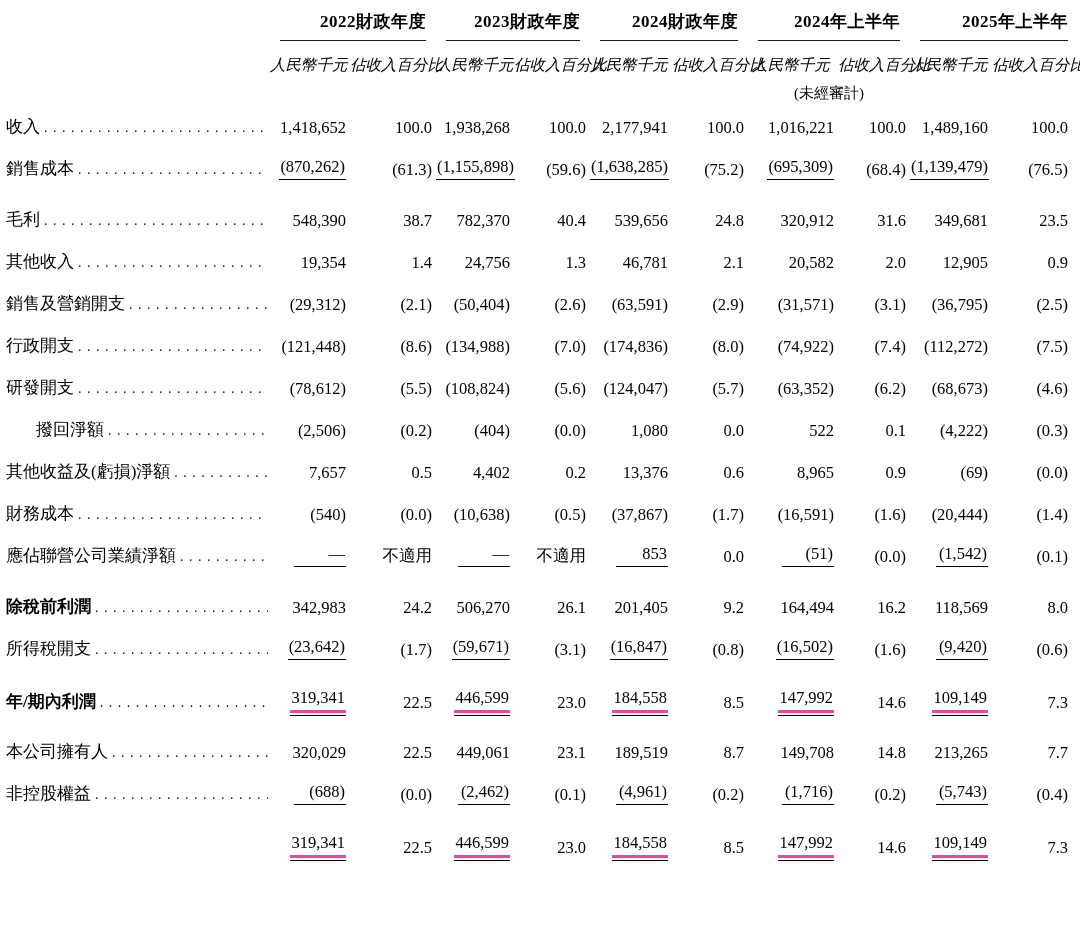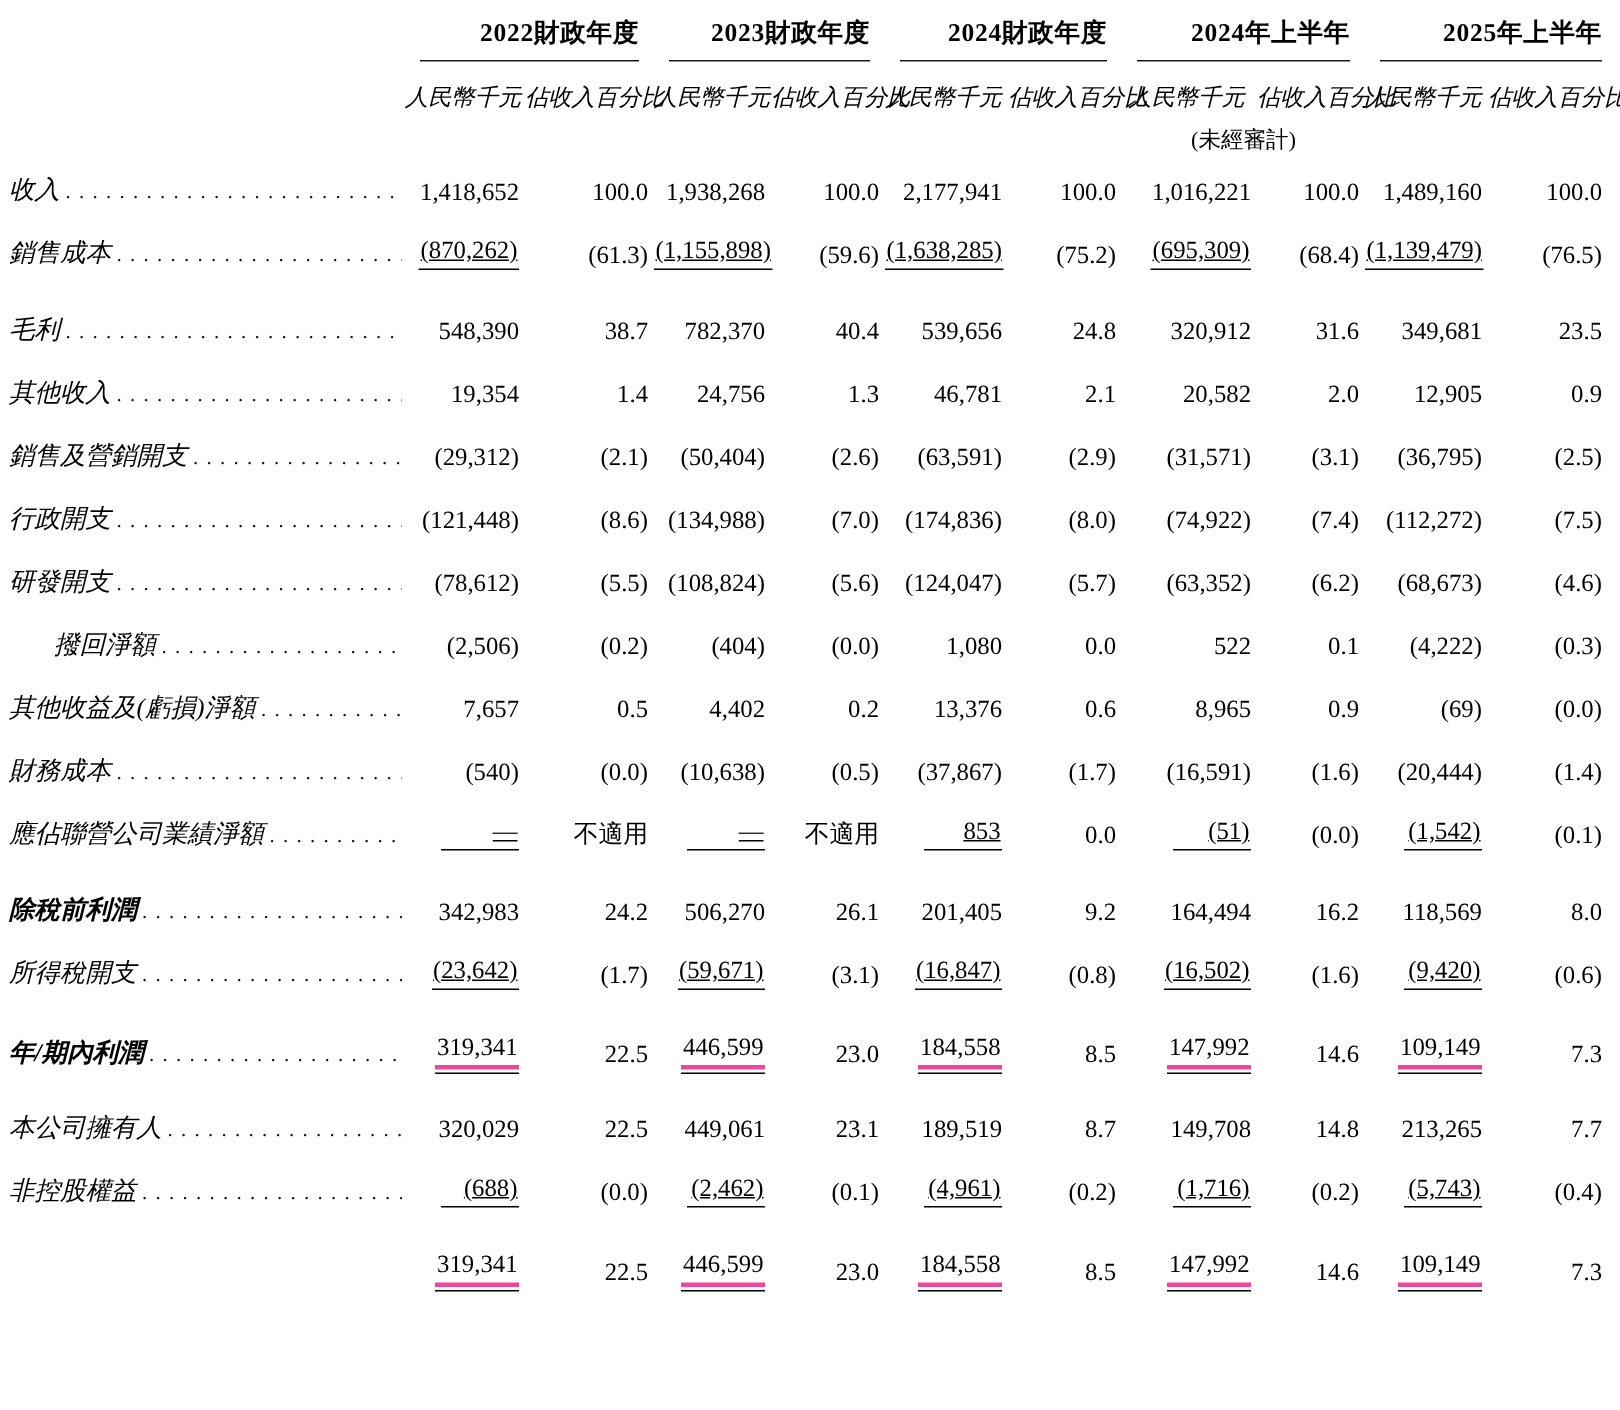--- a/index.html
+++ b/index.html
@@ -14,37 +14,37 @@
   th, td { vertical-align:bottom; font-weight:normal; }
 
   
   .grp-th { padding:4px 0 0 0; }
   .grp-inner { margin:0 10px; text-align:right; border-bottom:1.5px solid #1a1a1a; padding-bottom:7px; }
   .grp-label { font-weight:bold; font-size:17px; letter-spacing:.5px; }
   .sub-th { font-style:italic; font-size:15.5px; text-align:center; padding:14px 4px 2px 0; white-space:nowrap; }
   .note-th { font-size:15px; padding:6px 0 2px 0; }
 
   
-  td.lbl { font-size:17px; text-align:left; white-space:nowrap; overflow:hidden; padding:10px 2px 9px 4px;font-style:italic; }
+  td.lbl { font-size:17px; text-align:left; white-space:nowrap; overflow:hidden; padding:10px 2px 9px 4px; }
   td.lbl .lblflex { display:flex; align-items:baseline; }
   td.lbl .leader { flex:1; overflow:hidden; white-space:nowrap; margin-left:4px; }
   td.lbl .leader::after {
     content:". . . . . . . . . . . . . . . . . . . . . . . . . . . . . . . . . . . . . . . . . . . . . . . .";
     font-size:14px; letter-spacing:1px; color:#111;
   }
   td.num { font-size:16.5px; text-align:right; white-space:nowrap; padding:10px 4px 9px 0; }
   td.num:last-child { padding-right:10px; }
   tr.bold-label td.lbl .lbltext { font-weight:bold; }
   td.lbl.indent { padding-left:34px; }
 
   tr.after-rule td { padding-top:19px; }
   tr.has-double td { padding-bottom:17px; }
 
   .u { display:inline-block; text-align:right; }
-  .u-single { border-bottom:1px solid #000; padding:0 1px 2px 1px; min-width:52px;text-decoration:underline; }
+  .u-single { border-bottom:1px solid #000; padding:0 1px 2px 1px; min-width:52px; }
   .u-double { position:relative; border-bottom:3px solid #ec4899; padding:0 1px 2px 1px; min-width:52px; }
   .u-double::after { content:""; position:absolute; left:0; right:0; bottom:-6px; border-bottom:1.5px solid #000; }
 </style>
 </head>
 <body>
 
 <div class="page">
   <table>
     <colgroup>
       <col style="width:268px">

